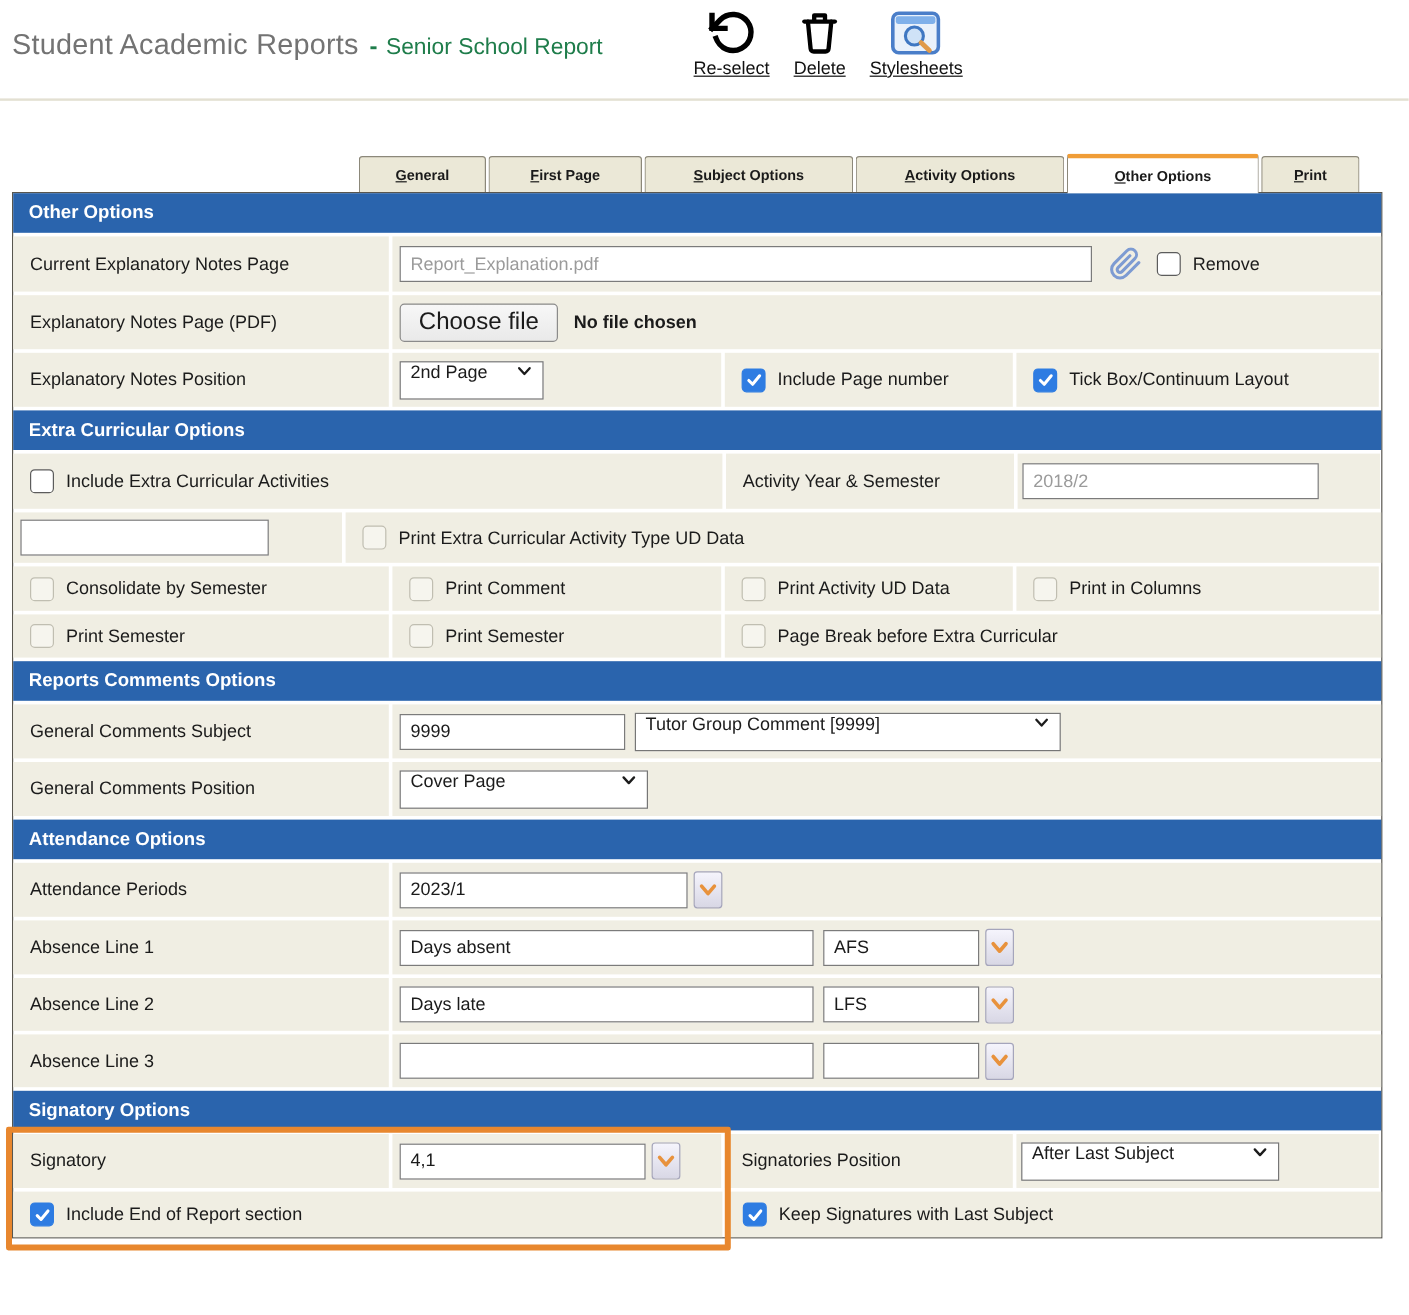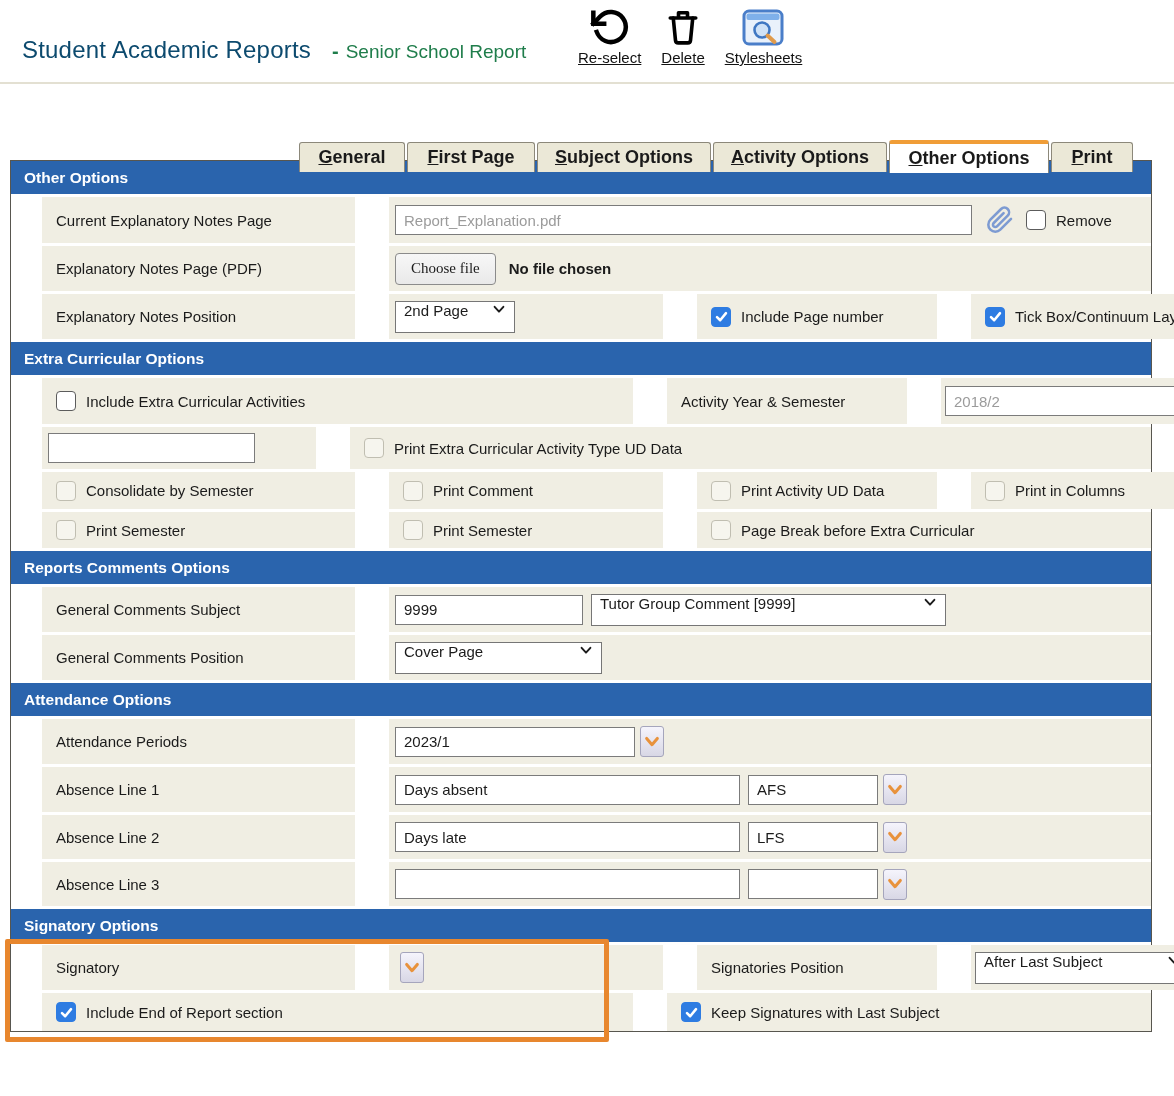--- a/index.html
+++ b/index.html
@@ -3,51 +3,51 @@
 <meta charset="utf-8">
 <style>
   html,body{margin:0;padding:0;}
   body{
     width:1174px;height:1096px;position:relative;background:#fff;overflow:hidden;
     font-family:"Liberation Sans","DejaVu Sans",sans-serif;color:#1b1b1b;
   }
   
   .page-header{position:absolute;left:0;top:0;width:1174px;height:82px;border-bottom:2px solid #e3e0d2;}
   .title-block{position:absolute;left:10px;top:24px;display:flex;align-items:baseline;white-space:nowrap;}
-  .title-block h1{margin:12px;font-size:24px;font-weight:400;color:#0c4a6e;letter-spacing:.2px;}
+  .title-block h1{margin:0;font-size:24px;font-weight:400;color:#737373;letter-spacing:.2px;}
   .title-dash{color:#1f7d4b;font-size:20px;margin:0 7px 0 9px;font-weight:700;}
   .title-sub{color:#1f7d4b;font-size:19px;font-weight:400;}
   .actions{position:absolute;left:578px;top:5px;display:flex;align-items:flex-end;gap:20px;}
   .action{display:flex;flex-direction:column;align-items:center;cursor:pointer;text-decoration:none;color:#111;}
   .action .ic{display:flex;align-items:flex-end;justify-content:center;height:42px;}
   .action .action-label{font-size:15px;text-decoration:underline;margin-top:2px;color:#111;}
   
   .tabs{position:absolute;left:299px;top:128px;display:flex;align-items:flex-end;gap:2px;z-index:3;}
   .tab{
     box-sizing:border-box;height:30px;background:#ebe8d7;border:1px solid #8c887a;border-bottom:none;
     border-radius:3px 3px 0 0;display:flex;align-items:center;justify-content:center;
-    font-size:18px;font-weight:700;color:#1a1a1a;cursor:pointer;margin-top:12px;
+    font-size:12px;font-weight:700;color:#1a1a1a;cursor:pointer;
   }
   .tab .ak{text-decoration:underline;}
   .tab.active{
     background:#fff;border-top:4px solid #f09d37;height:33px;margin-bottom:-1px;z-index:4;position:relative;
   }
   
   .panel{
     position:absolute;left:10px;top:160px;width:1142px;box-sizing:border-box;
     border:1px solid #58564f;background:#ffffff;display:flex;flex-direction:column;gap:3px;z-index:1;
   }
   .row{display:flex;gap:3px;}
   .rh33{height:33px}.rh36{height:36px}.rh37{height:37px}.rh38{height:38px}
   .rh42{height:42px}.rh44{height:44px}.rh45{height:45px}.rh46{height:46px}
   .sec-header{
     flex:1;background:#2a64ad;color:#fff;font-size:15.5px;font-weight:700;
     display:flex;align-items:center;padding-left:13px;
   }
-  .cell{background:#f0eee3;display:flex;align-items:center;box-sizing:border-box;margin-left:31px;}
+  .cell{background:#f0eee3;display:flex;align-items:center;box-sizing:border-box;}
   .c-label{flex:0 0 313px;padding-left:14px;}
   .c-274{flex:0 0 274px;padding-left:6px;}
   .c-240{flex:0 0 240px;padding-left:14px;align-items:center;}
   .c-302{flex:0 0 302px;padding-left:4px;}
   .c-left{flex:0 0 591px;padding-left:14px;}
   .c-right{flex:1;padding-left:14px;}
   .c-wide{flex:1;padding-left:6px;}
   .lbl{font-size:15px;color:#1b1b1b;}
   
   .txt{
@@ -67,22 +67,22 @@
   }
   .cb.checked{background:#2e7ce2;border-color:#2e7ce2;}
   .cb.disabled{background:#f6f5ee;border:1.5px solid #c0beb1;cursor:default;}
   .cb-label{font-size:15px;margin-left:10px;white-space:nowrap;}
   .lookup-btn{
     box-sizing:border-box;width:24px;height:31px;margin-left:5px;border:1px solid #a5a5bc;border-radius:3px;
     background:linear-gradient(#f5f4fc,#d8d7e5);display:inline-flex;align-items:center;justify-content:center;cursor:pointer;flex:0 0 auto;
   }
   .choose-btn{
     box-sizing:border-box;height:32px;padding:0 15px;border:1px solid #8b8b8b;border-radius:4px;
-    background:linear-gradient(#f7f7f7,#e9e9e9);font-size:15px;color:#1b1b1b;cursor:pointer;margin-left:0;
-    font-family:Liberation Serif, serif;
+    background:linear-gradient(#f7f7f7,#e9e9e9);font-size:20px;color:#1b1b1b;cursor:pointer;margin-left:0;
+    font-family:Liberation Sans, sans-serif;
   }
   .file-status{font-size:15px;margin-left:13px;font-weight:bold;}
   .paperclip{margin-left:14px;display:inline-flex;cursor:pointer;}
   
   .highlight-box{
     position:absolute;left:5px;top:939px;width:604px;height:103px;box-sizing:border-box;
     border:5px solid #e8872e;border-radius:2px;z-index:6;pointer-events:none;
   } .ml8{margin-left:8px;}
 </style>
 </head>
@@ -370,20 +370,21 @@
 
   <div class="row rh33">
       <div class="sec-header">Signatory Options</div>
     </div>
 
   <div class="row rh45">
     <div class="cell c-label">
         <span class="lbl">Signatory</span>
       </div>
     <div class="cell c-274">
+      <input class="txt" style="width: 205px;" value="4,1">
       <span class="lookup-btn">
         <svg width="16" height="14" viewBox="0 0 18 14" fill="none" stroke="#e8923c" stroke-width="3.4" stroke-linecap="round" stroke-linejoin="round">
             <polyline points="3 3 9 10 15 3"></polyline>
           </svg>
       </span>
     </div>
     <div class="cell c-240">
         <span class="lbl">Signatories Position</span>
       </div>
     <div class="cell c-302">

